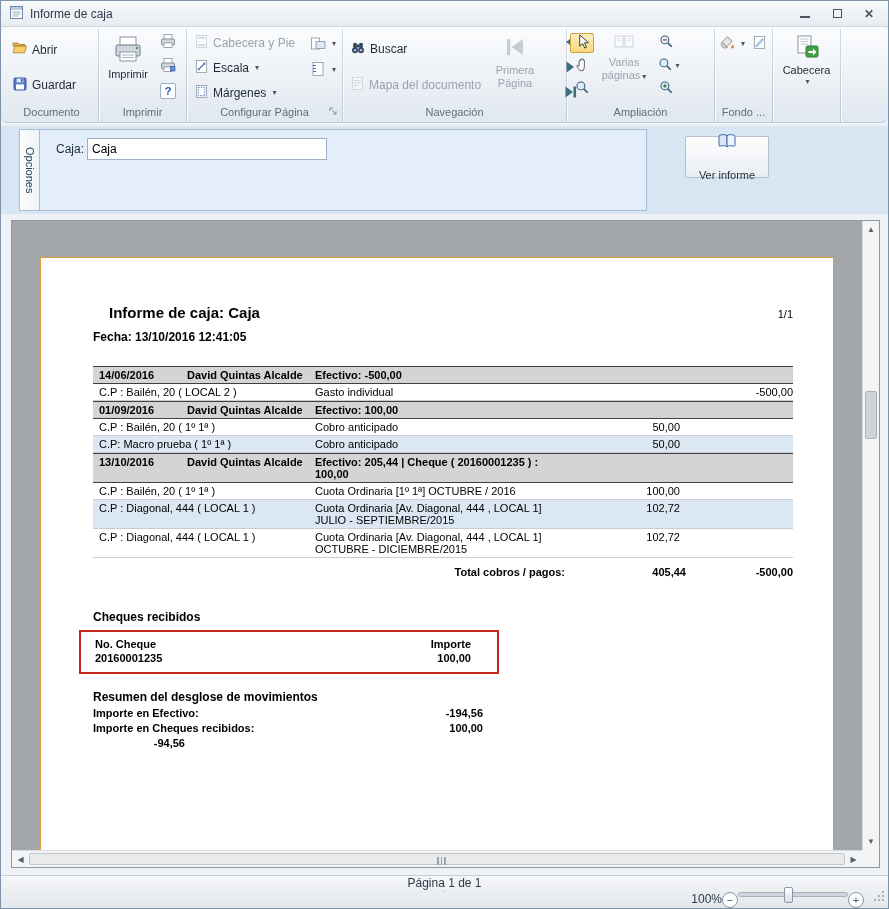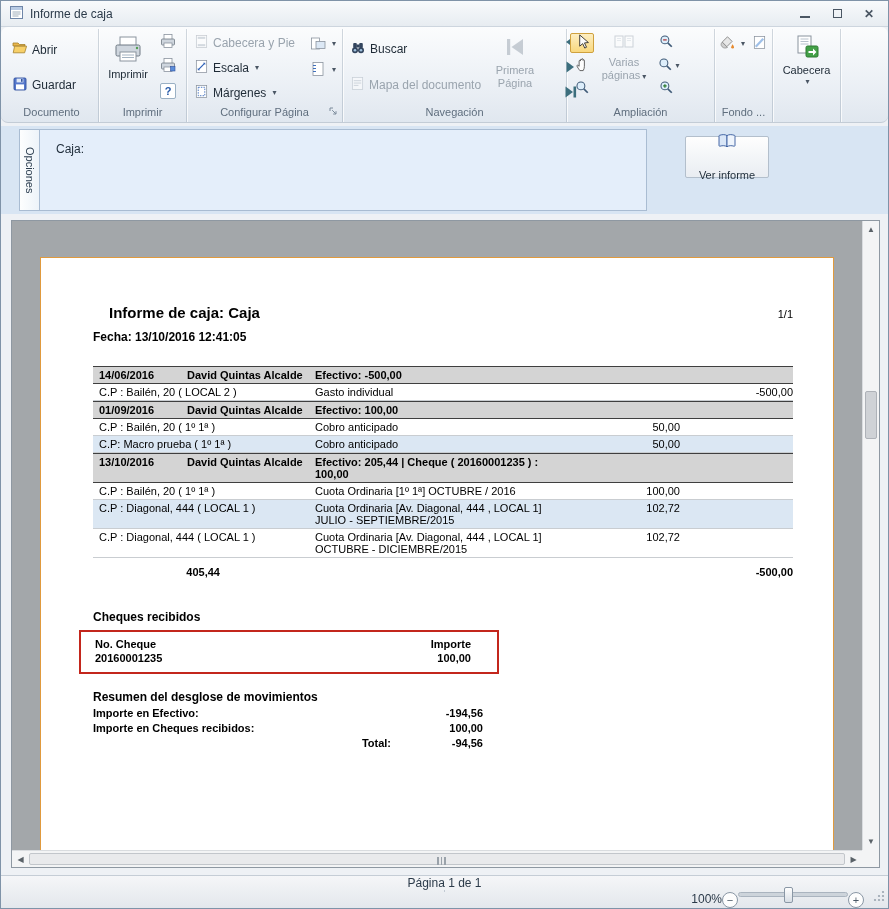--- a/index.html
+++ b/index.html
@@ -410,20 +410,21 @@
       </div>
       <div class="rg-caption"></div>
     </div>
 
   </div>
 
   <div class="options">
     <div class="opt-tab">Opciones</div>
     <div class="opt-box">
       <span class="opt-caja-label">Caja:</span>
+      <input class="opt-caja-input" type="text" value="Caja" style="">
     </div>
     <div class="ver-btn">
       <span><svg width="20" height="16" viewBox="0 0 20 16">
             <path d="M10 2.6C8.2 1.4 5.6 1.3 2.6 2.3c-.4.1-.6.4-.6.8v9.4c0 .5.5.9 1 .7 2.6-.8 5-.7 7 .5z" fill="#d9e6f7" stroke="#33589c" stroke-width="0.9"></path>
             <path d="M10 2.6c1.8-1.2 4.4-1.3 7.4-.3.4.1.6.4.6.8v9.4c0 .5-.5.9-1 .7-2.6-.8-5-.7-7 .5z" fill="#eef4fc" stroke="#33589c" stroke-width="0.9"></path>
           </svg></span>
       <span>Ver informe</span>
     </div>
   </div>
 
@@ -492,20 +493,21 @@
           <span class="c-a2"></span>
         </div>
         <div class="drow">
           <span class="c-prop">C.P : Diagonal, 444 ( LOCAL 1 )</span>
           <span class="c-con">Cuota Ordinaria [Av. Diagonal, 444 , LOCAL 1] OCTUBRE - DICIEMBRE/2015</span>
           <span class="c-a1">102,72</span>
           <span class="c-a2"></span>
         </div>
 
         <div class="trow">
+          <span class="t-label">Total cobros / pagos:</span>
           <span class="t-a1">405,44</span>
           <span class="t-a2">-500,00</span>
         </div>
       </div>
 
       <div class="sec-title">Cheques recibidos</div>
       <div class="chq-box">
         <div class="chq-row">
           <span class="chq-no">No. Cheque</span>
           <span class="chq-imp">Importe</span>
@@ -520,21 +522,20 @@
         <div class="sec-title" style="margin-top:0;">Resumen del desglose de movimientos</div>
         <div class="res-line">
           <span class="res-label">Importe en Efectivo:</span>
           <span class="res-val">-194,56</span>
         </div>
         <div class="res-line">
           <span class="res-label">Importe en Cheques recibidos:</span>
           <span class="res-val">100,00</span>
         </div>
         <div class="res-total">
-          <span class="res-tlabel">Total:</span>
           <span class="res-val">-94,56</span>
         </div>
       </div>
     </div>
 
     <div class="vscroll">
       <div class="vs-btn vs-up">▲</div>
       <div class="vs-thumb"></div>
       <div class="vs-btn vs-down">▼</div>
     </div>

